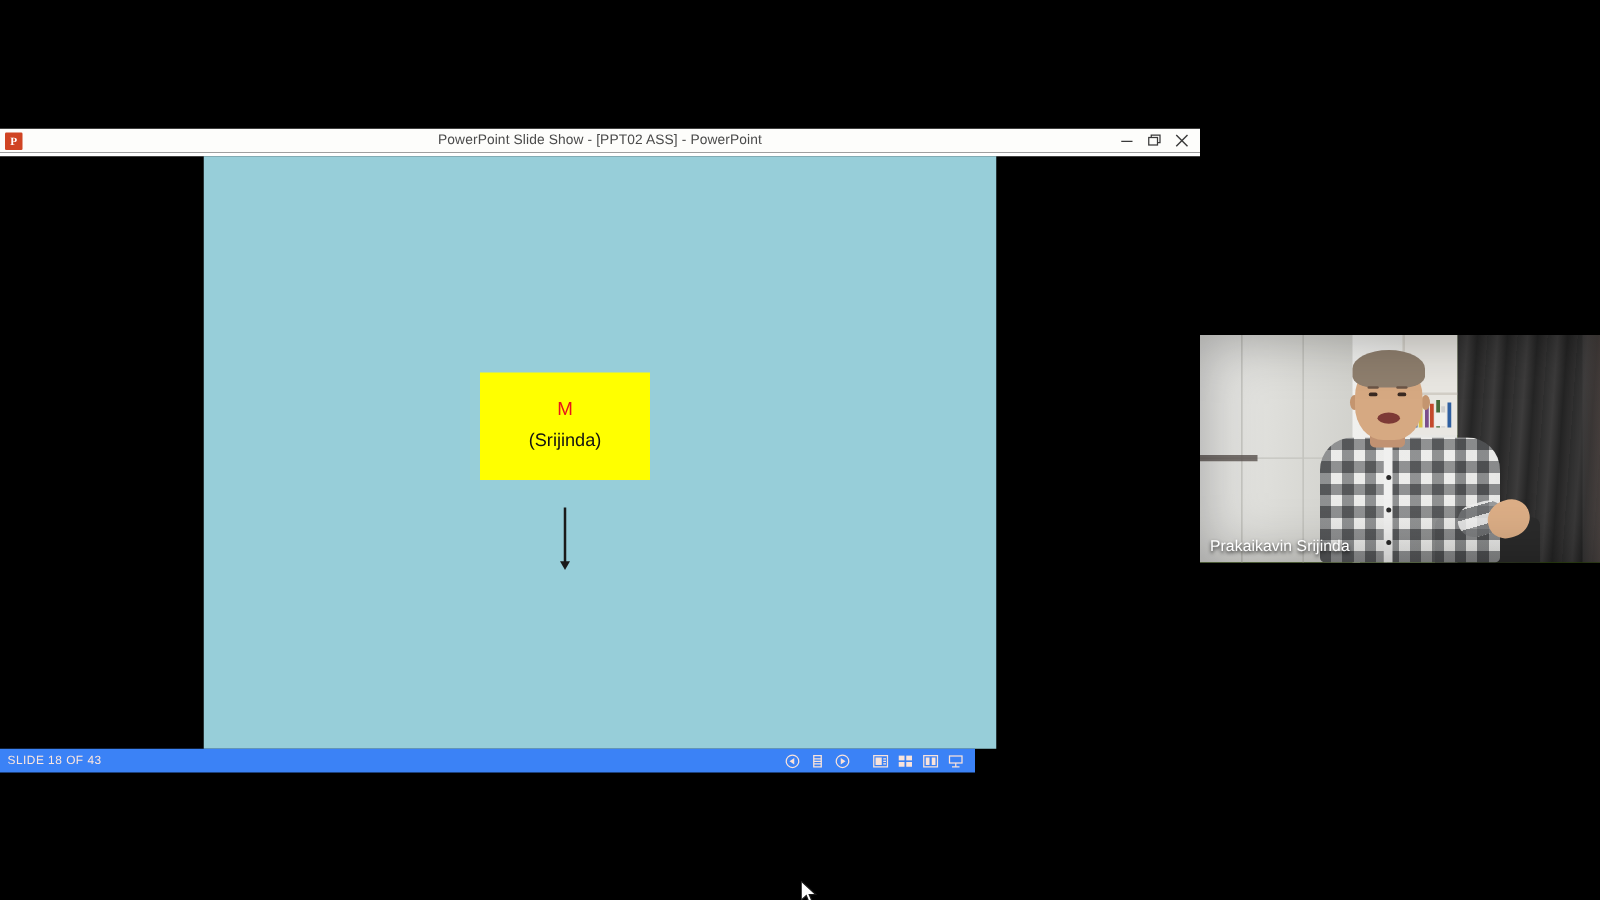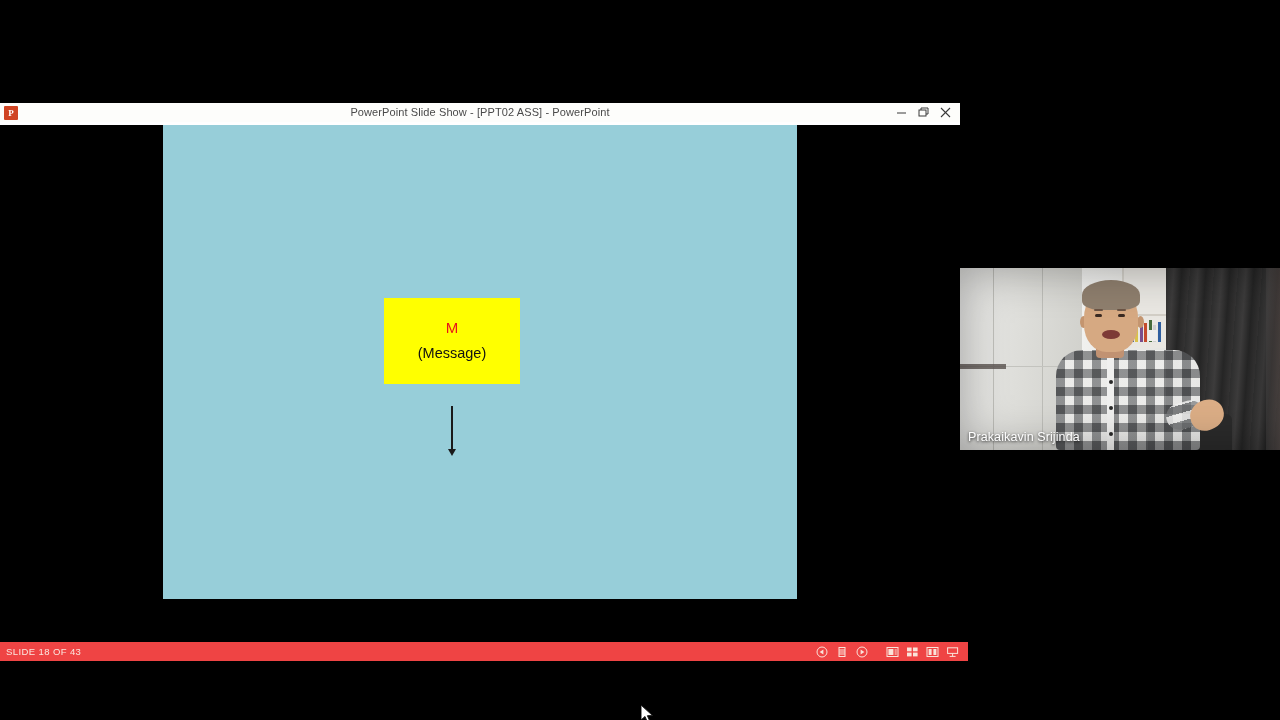--- a/index.html
+++ b/index.html
@@ -80,23 +80,23 @@
     border-left:4.5px solid transparent;
     border-right:4.5px solid transparent;
     border-top:7px solid #1a1a1a;
   }
 
   
   .cursor { position:absolute; left:641px; top:583px; width:14px; height:20px; z-index:40; }
 
   
   .statusbar {
-    position:absolute; left:0; top:496px; width:968px; height:19px;
-    background:#ef4444;
-    display:flex; align-items:center;margin-top:43px;
+    position:absolute; left:0; top:496px; width:780px; height:19px;
+    background:#3b82f6;
+    display:flex; align-items:center;
   }
   .status-label {
     position:absolute; left:6px; top:0; height:19px; line-height:19px;
     font-size:9.5px; color:#fbe6df; letter-spacing:.4px;
   }
   .status-icons {
     position:absolute; right:6px; top:0; height:19px;
     display:flex; align-items:center;
   }
   .sb-icon {
@@ -219,21 +219,21 @@
       </div>
     </div>
 
     <div class="stage">
       <div class="stage-topstrip"></div>
 
       <div class="slide">
 
         <div class="box box-message">
           <div class="red">M</div>
-          <div>(Message)</div>
+          <div>(Srijinda)</div>
         </div>
 
         <div class="arrow"></div>
 
 
       </div>
 
       <div class="cursor">
         <svg width="14" height="20" viewBox="0 0 14 20">
           <polygon points="0,0 0,15 4,11.5 6.6,17.6 9,16.6 6.4,10.7 11.6,10.6" fill="#ffffff" stroke="#1b1b1b" stroke-width="1"></polygon>

